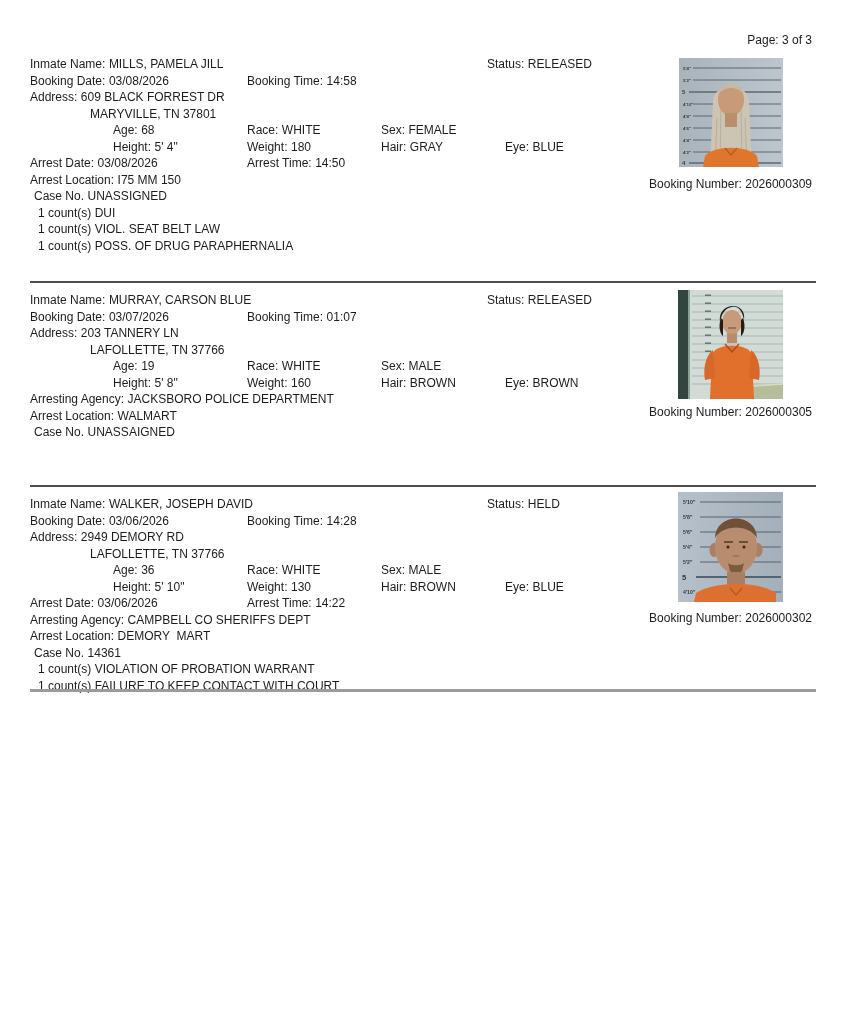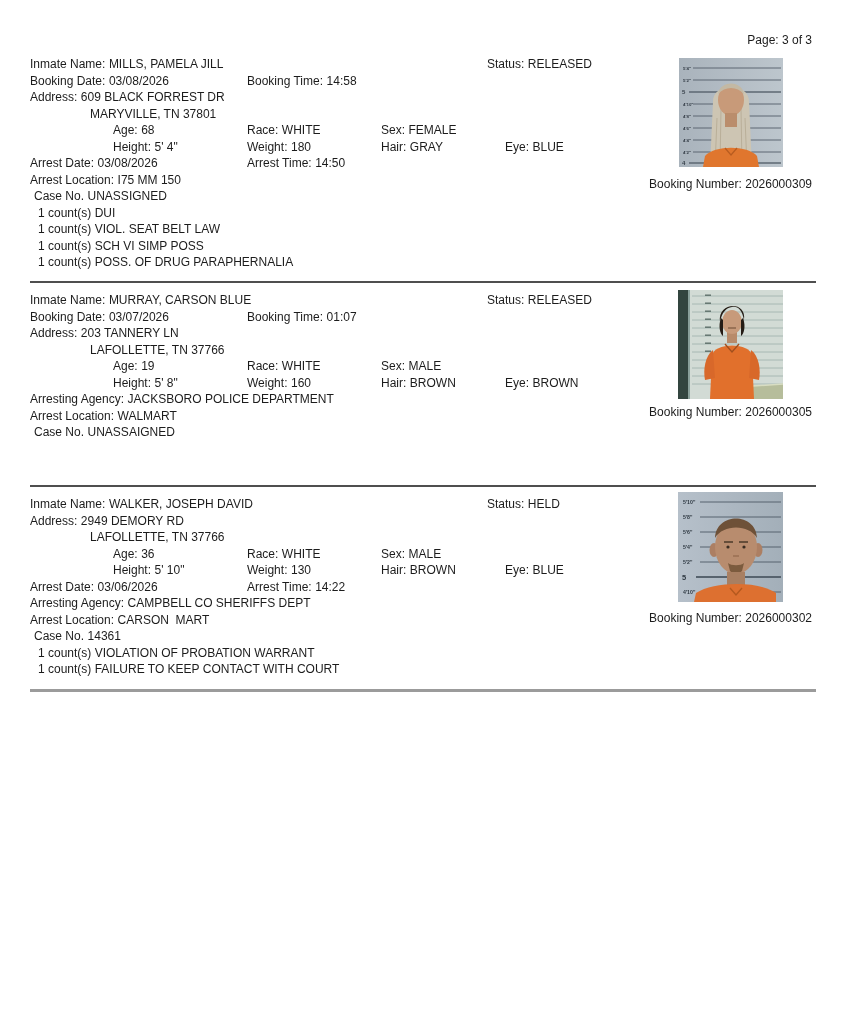--- a/index.html
+++ b/index.html
@@ -73,23 +73,20 @@
         <span class="cell x4"><span>Case No.</span><span class="v">UNASSIGNED</span></span>
       </div>
       <div class="charges">
           <div class="line">
             <span class="cell x8">1 count(s) DUI</span>
           </div>
           <div class="line">
             <span class="cell x8">1 count(s) VIOL. SEAT BELT LAW</span>
           </div>
           <div class="line">
-            <span class="cell x8">1 count(s) SCH VI SIMP POSS</span>
-          </div>
-          <div class="line">
             <span class="cell x8">1 count(s) POSS. OF DRUG PARAPHERNALIA</span>
           </div>
         </div>
     </section>
       <section class="record rec-1">
       <div class="line">
         <span class="cell x0"><span>Inmate Name:</span><span class="v">MURRAY, CARSON BLUE</span></span>
         <span class="cell x457"><span>Status:</span><span class="v">RELEASED</span></span>
       </div>
       <div class="line">
@@ -122,20 +119,24 @@
       <div class="line">
         <span class="cell x4"><span>Case No.</span><span class="v">UNASSAIGNED</span></span>
       </div>
     </section>
       <section class="record rec-2">
       <div class="line">
         <span class="cell x0"><span>Inmate Name:</span><span class="v">WALKER, JOSEPH DAVID</span></span>
         <span class="cell x457"><span>Status:</span><span class="v">HELD</span></span>
       </div>
       <div class="line">
+        <span class="cell x0"><span>Booking Date:</span><span class="v">03/06/2026</span></span>
+        <span class="cell x217"><span>Booking Time:</span><span class="v">14:28</span></span>
+      </div>
+      <div class="line">
         <span class="cell x0"><span>Address:</span><span class="v">2949 DEMORY RD</span></span>
       </div>
       <div class="line">
         <span class="cell x60">LAFOLLETTE, TN 37766</span>
       </div>
       <div class="line">
         <span class="cell x83"><span>Age:</span><span class="v">36</span></span>
         <span class="cell x217"><span>Race:</span><span class="v">WHITE</span></span>
         <span class="cell x351"><span>Sex:</span><span class="v">MALE</span></span>
       </div>
@@ -146,21 +147,21 @@
         <span class="cell x475"><span>Eye:</span><span class="v">BLUE</span></span>
       </div>
       <div class="line">
         <span class="cell x0"><span>Arrest Date:</span><span class="v">03/06/2026</span></span>
         <span class="cell x217"><span>Arrest Time:</span><span class="v">14:22</span></span>
       </div>
       <div class="line">
         <span class="cell x0"><span>Arresting Agency:</span><span class="v">CAMPBELL CO SHERIFFS DEPT</span></span>
       </div>
       <div class="line">
-        <span class="cell x0"><span>Arrest Location:</span><span class="v">CARSON  MART</span></span>
+        <span class="cell x0"><span>Arrest Location:</span><span class="v">DEMORY  MART</span></span>
       </div>
       <div class="line">
         <span class="cell x4"><span>Case No.</span><span class="v">14361</span></span>
       </div>
       <div class="charges">
           <div class="line">
             <span class="cell x8">1 count(s) VIOLATION OF PROBATION WARRANT</span>
           </div>
           <div class="line">
             <span class="cell x8">1 count(s) FAILURE TO KEEP CONTACT WITH COURT</span>

